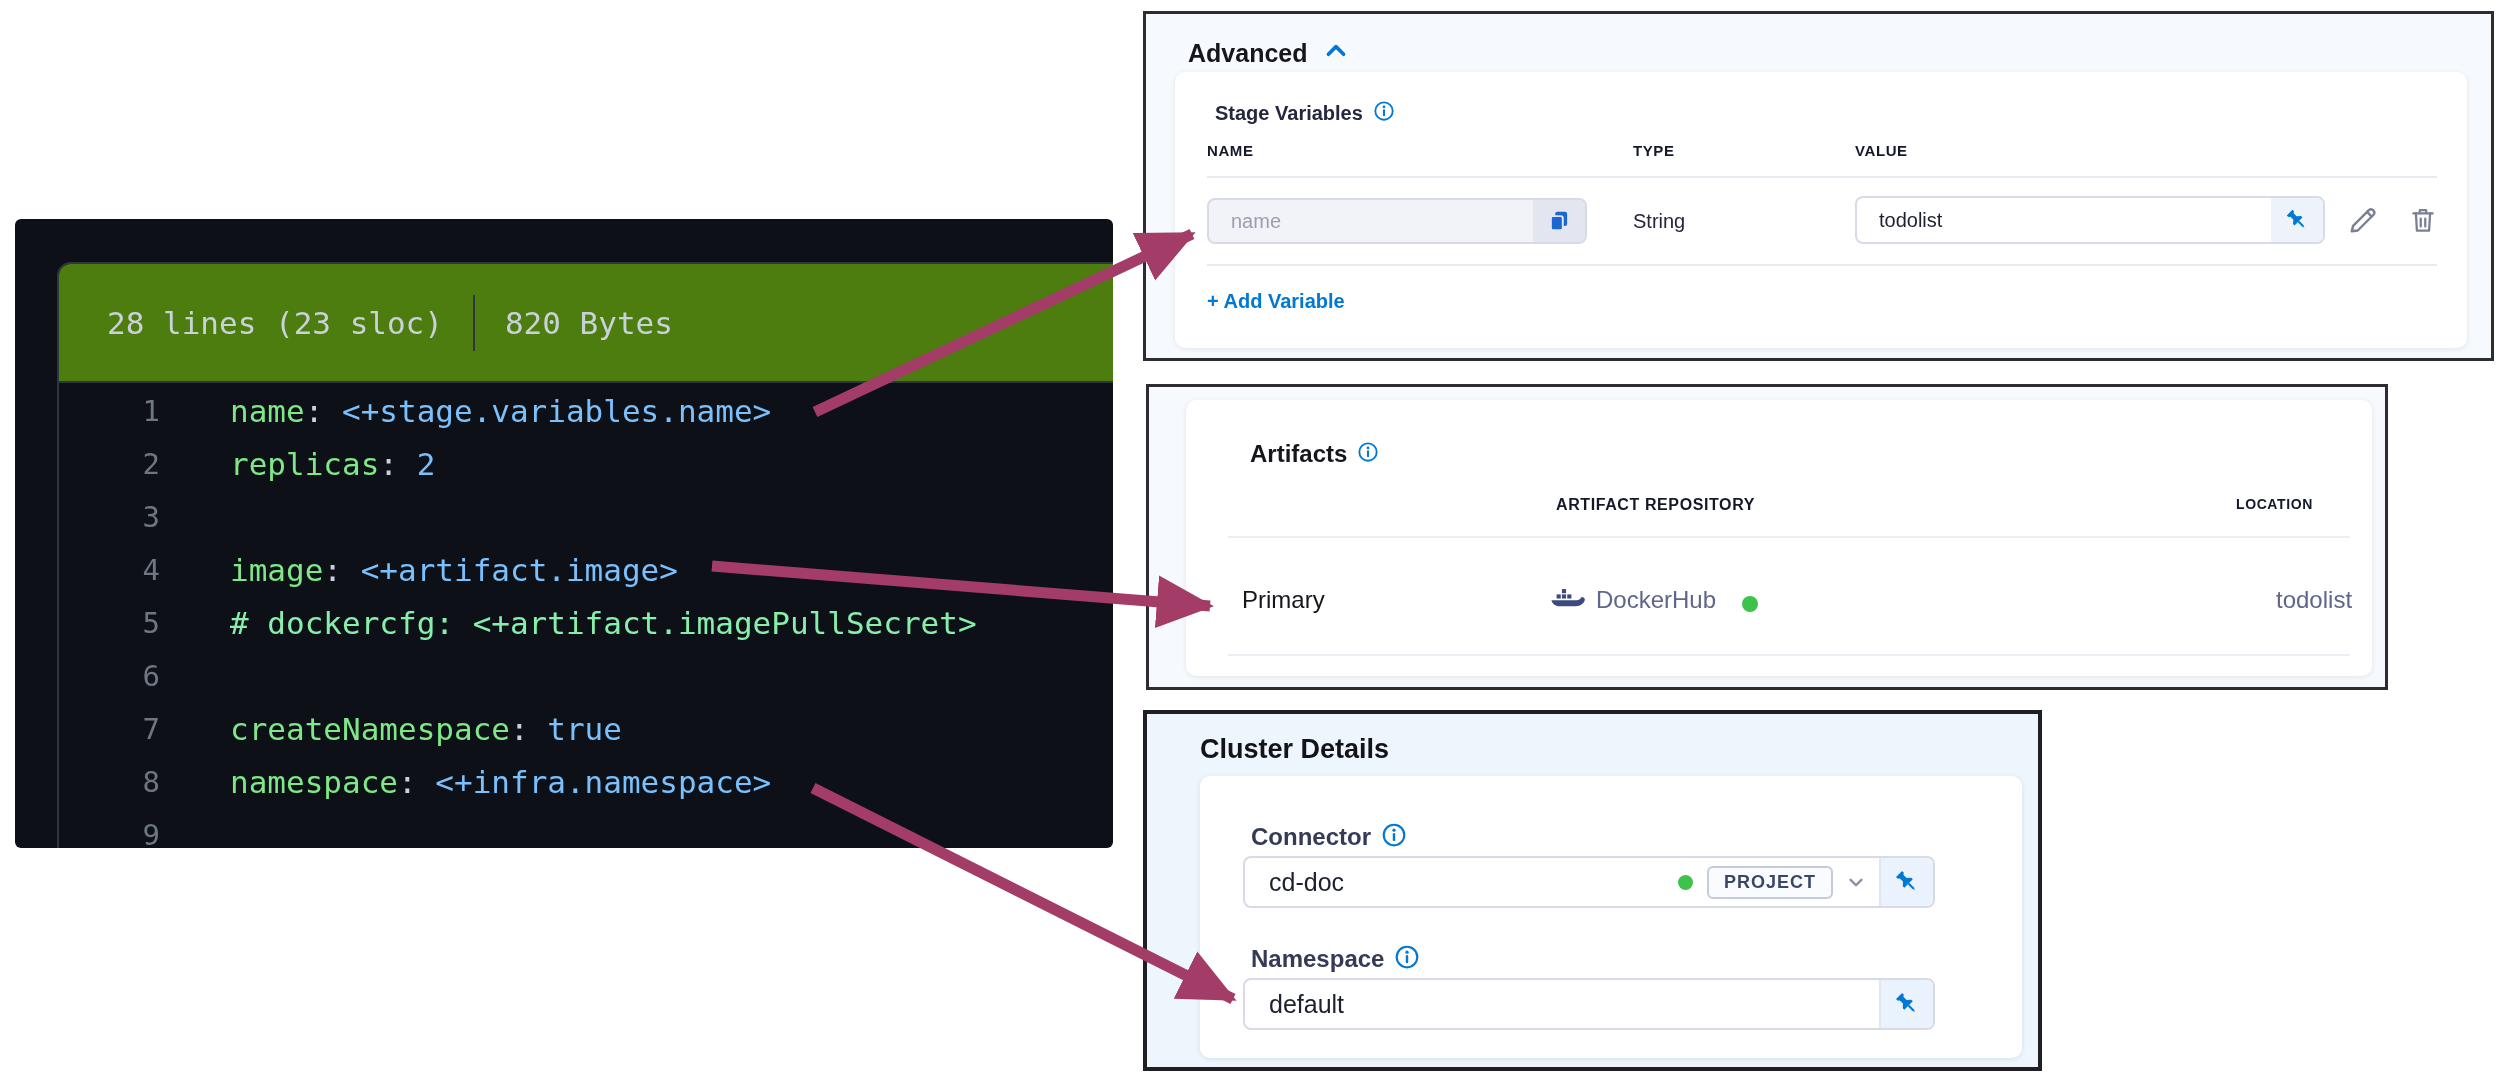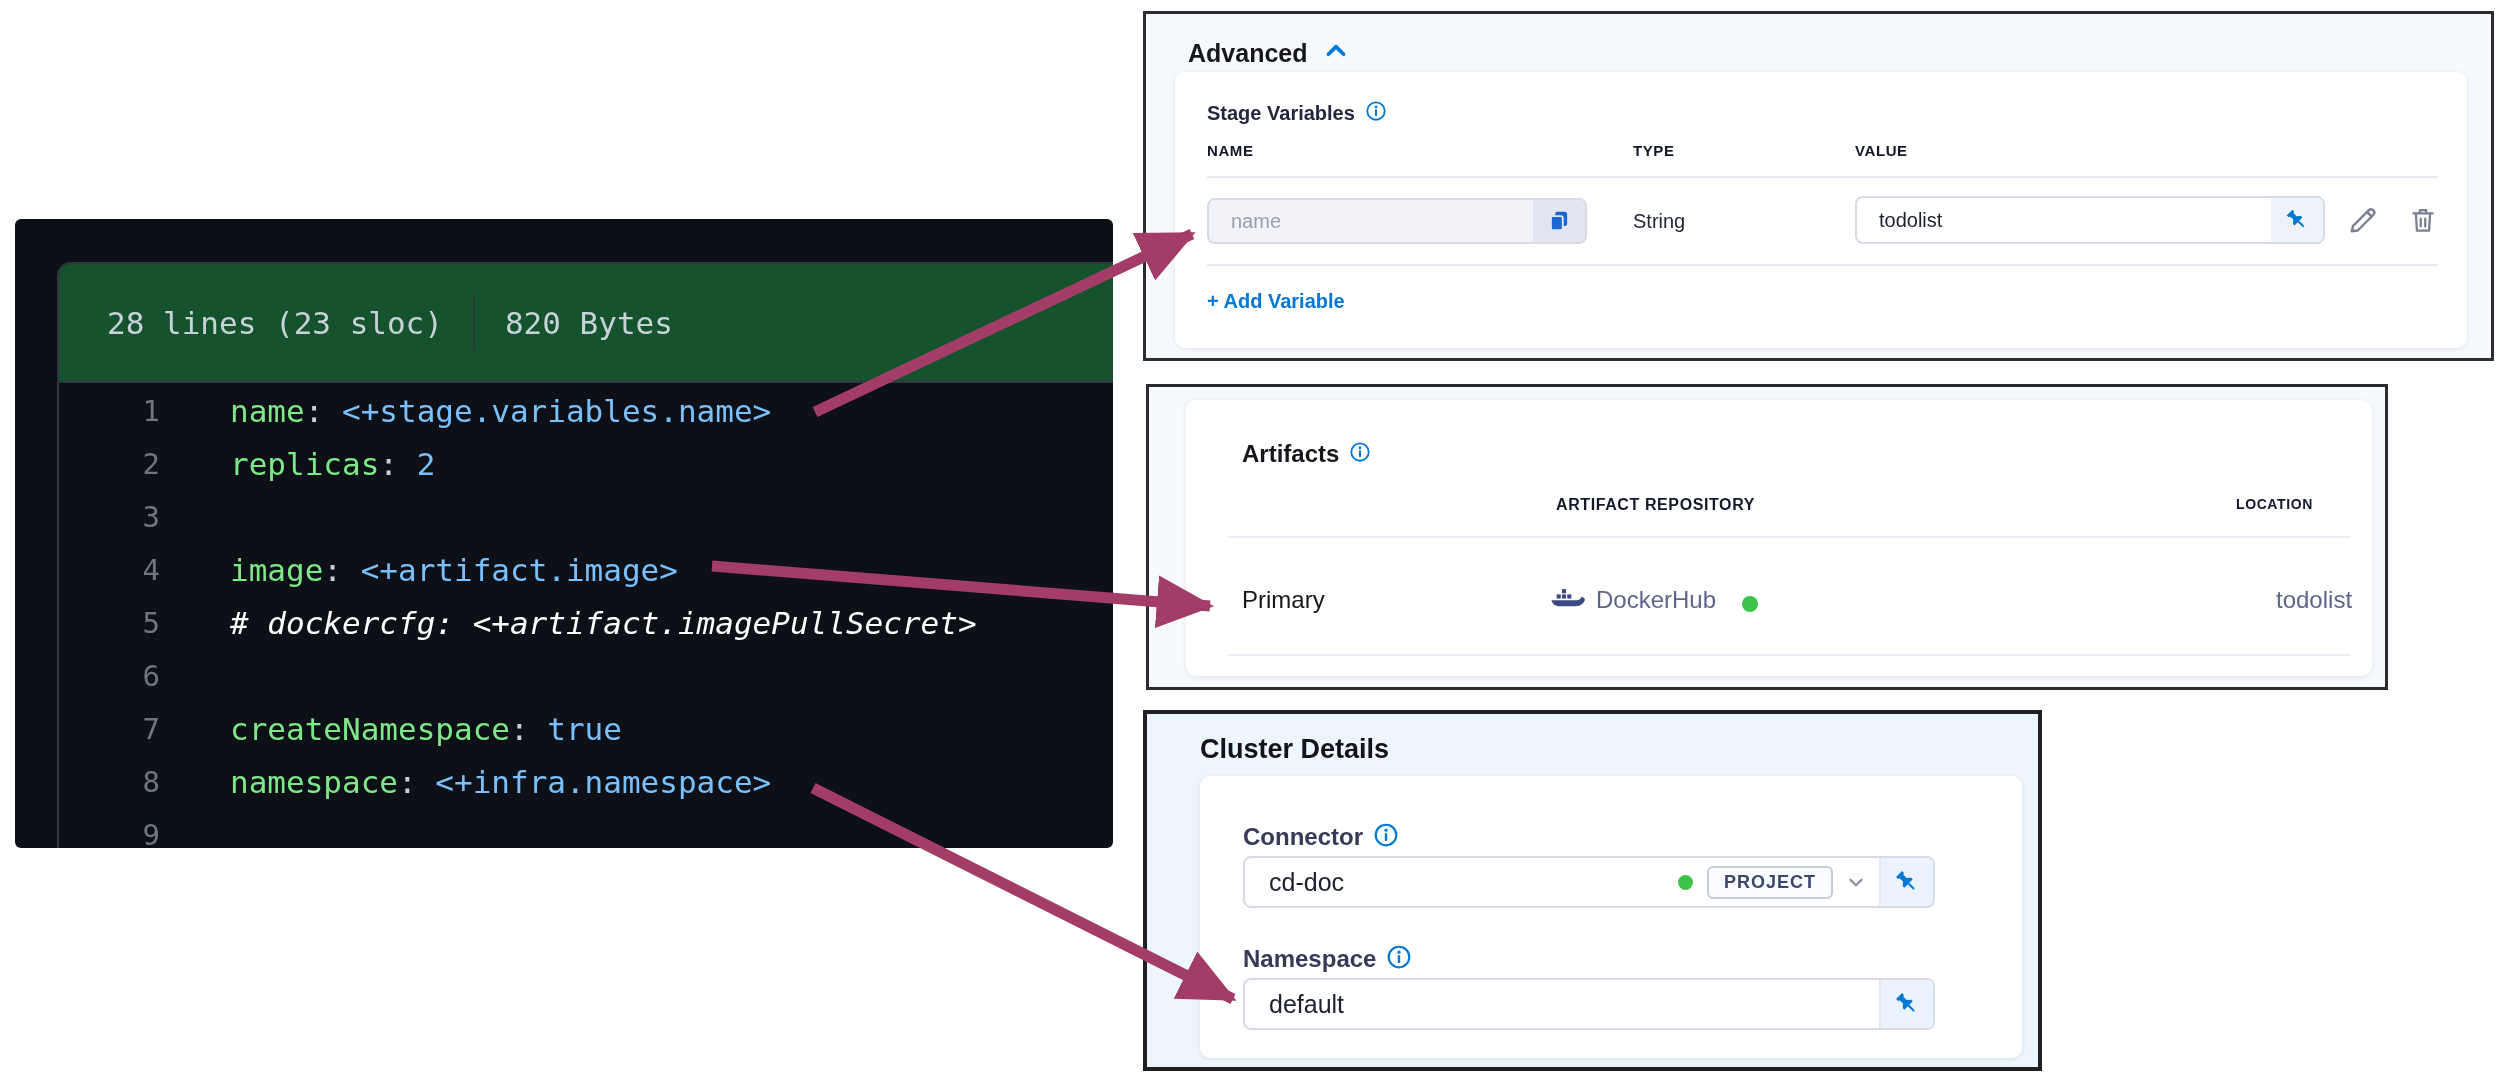--- a/index.html
+++ b/index.html
@@ -4,42 +4,42 @@
 <style>
   html,body{margin:0;padding:0;background:#ffffff;}
   .canvas{position:relative;width:2501px;height:1084px;background:#ffffff;overflow:hidden;
           font-family:"Liberation Sans",sans-serif;}
 
   
   .code-block{position:absolute;left:15px;top:219px;width:1098px;height:629px;
               background:#0d1117;border-radius:6px;overflow:hidden;}
   .file-box{position:absolute;left:42px;top:43px;width:1200px;height:900px;
             border:2px solid #30363d;border-radius:14px;box-sizing:border-box;}
-  .code-header{height:119px;background:#14532d;border-bottom:2px solid #30363d;
+  .code-header{height:119px;background:#4d7c0f;border-bottom:2px solid #30363d;
                border-radius:12px 12px 0 0;display:flex;align-items:center;
                padding-left:48px;box-sizing:border-box;
                font-family:"DejaVu Sans Mono",monospace;font-size:31px;color:#c9d1d9;}
   .header-sep{width:2px;height:56px;background:#30363d;margin:0 30px;}
   .code-area{padding-top:2px;font-family:"DejaVu Sans Mono",monospace;
              font-size:31px;line-height:53px;}
   .code-line{display:flex;height:53px;white-space:pre;}
   .line-num{width:101px;text-align:right;color:#6e7681;font-size:29px;flex:none;}
   .line-code{padding-left:70px;}
   .tok-key{color:#7ee787;} .tok-plain{color:#c9d1d9;}
-  .tok-value{color:#79c0fd;} .tok-comment{color:#ffffff;font-style:italic;}
+  .tok-value{color:#79c0fd;} .tok-comment{color:#86efac;}
 
   
   .panel{position:absolute;box-sizing:border-box;background:#f6fafe;}
   .card{position:absolute;background:#ffffff;border-radius:10px;
         box-shadow:0 1px 5px rgba(40,41,61,.10);}
   .hdr-cell{position:absolute;font-size:15px;font-weight:bold;color:#14182b;
             letter-spacing:.6px;}
   .divider{position:absolute;height:2px;background:#e8eaf2;}
   .info-icon{display:inline-block;vertical-align:middle;}
-  .label-row{position:absolute;display:flex;align-items:center;gap:10px;}
+  .label-row{position:absolute;display:flex;align-items:center;gap:10px;margin-left:8px;}
 
   
   .panel-advanced{left:1143px;top:11px;width:1351px;height:350px;border:3px solid #2c2c31;}
   .adv-title-row{position:absolute;left:42px;top:24px;display:flex;align-items:center;gap:16px;}
   .adv-title{font-size:25px;font-weight:bold;color:#16161c;}
   .card-adv{left:29px;top:58px;width:1292px;height:276px;}
   .sv-label{font-size:20px;font-weight:bold;color:#24273e;}
   .name-input-wrap{position:absolute;left:32px;top:126px;width:380px;height:46px;
        background:#f2f3f9;border:2px solid #d8dae6;border-radius:8px;
        display:flex;align-items:stretch;box-sizing:border-box;overflow:hidden;}

